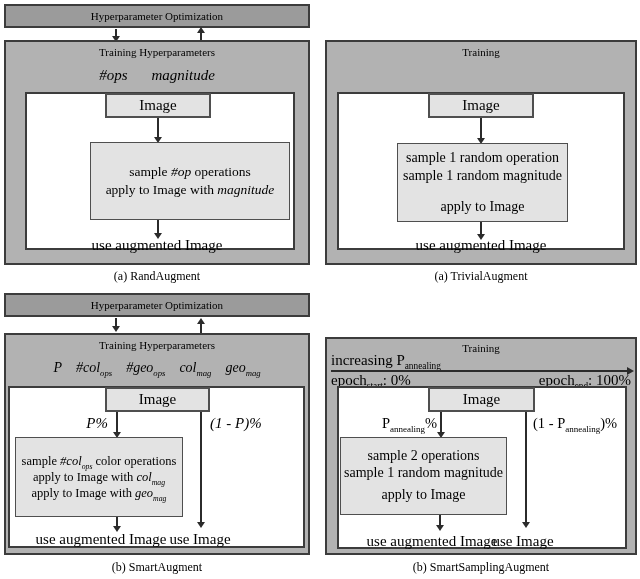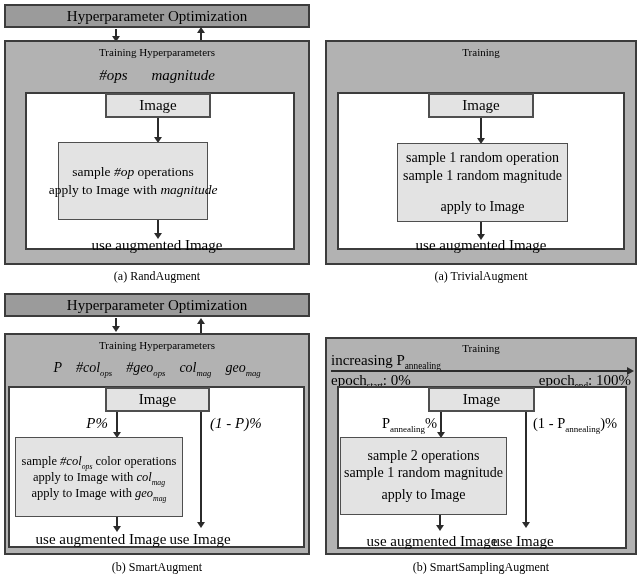--- a/index.html
+++ b/index.html
@@ -4,21 +4,21 @@
 <style>
   html,body { margin:0; padding:0; background:#ffffff; }
   #fig {
     position:relative; width:640px; height:579px; background:#fff;
     font-family:"Liberation Serif","DejaVu Serif",serif; color:#000;
     overflow:hidden;
   }
   .abs { position:absolute; box-sizing:border-box; }
   .hyperopt {
     background:var(--hyperopt-fill,#9b9b9b); border:2px solid var(--border-dark,#3c3c3c);
-    display:flex; align-items:center; justify-content:center; font-size:15px;
+    display:flex; align-items:center; justify-content:center; font-size:11px;
   }
   .panel { background:var(--panel-fill,#b2b2b2); border:2px solid var(--border-dark,#3c3c3c); }
   .whitebox { background:#ffffff; border:2px solid var(--border-dark,#3c3c3c); }
   .imgbox {
     background:var(--box-fill,#e3e3e3); border:2px solid var(--border-mid,#4f4f4f);
     display:flex; align-items:center; justify-content:center; font-size:15px;
   }
   .samplebox {
     background:var(--box-fill,#e3e3e3); border:1.5px solid var(--border-mid,#4f4f4f);
     display:flex; flex-direction:column; align-items:center; justify-content:center;
@@ -71,21 +71,21 @@
     <div class="ptitle" style="top:4px">Training Hyperparameters</div>
     <div class="params" style="top:25px;gap:24px">
       <span><i>#ops</i></span>
       <span><i>magnitude</i></span>
     </div>
     <div class="abs whitebox" style="left:19px;top:50px;width:270px;height:158px"></div>
     <div class="abs imgbox" style="left:99px;top:51px;width:106px;height:25px">
       <span>Image</span>
     </div>
     <div class="varrow down" style="left:151px;top:76px;height:19px"></div>
-    <div class="abs samplebox" style="left:52px;top:100px;width:150px;height:78px;font-size:13.5px;line-height:18px">
+    <div class="abs samplebox" style="left:84px;top:100px;width:200px;height:78px;font-size:13.5px;line-height:18px">
       <span class="line">sample <i>#op</i> operations</span>
       <span class="line">apply to Image with <i>magnitude</i></span>
     </div>
     <div class="varrow down" style="left:151px;top:178px;height:13px"></div>
     <div class="abs outtext" style="left:0;top:195px;width:100%">use augmented Image</div>
   </div>
   <div class="abs caption" style="left:4px;top:269px;width:306px">(a) RandAugment</div>
 
   <div class="abs panel" style="left:325px;top:40px;width:312px;height:225px">
     <div class="ptitle" style="top:4px">Training</div>

